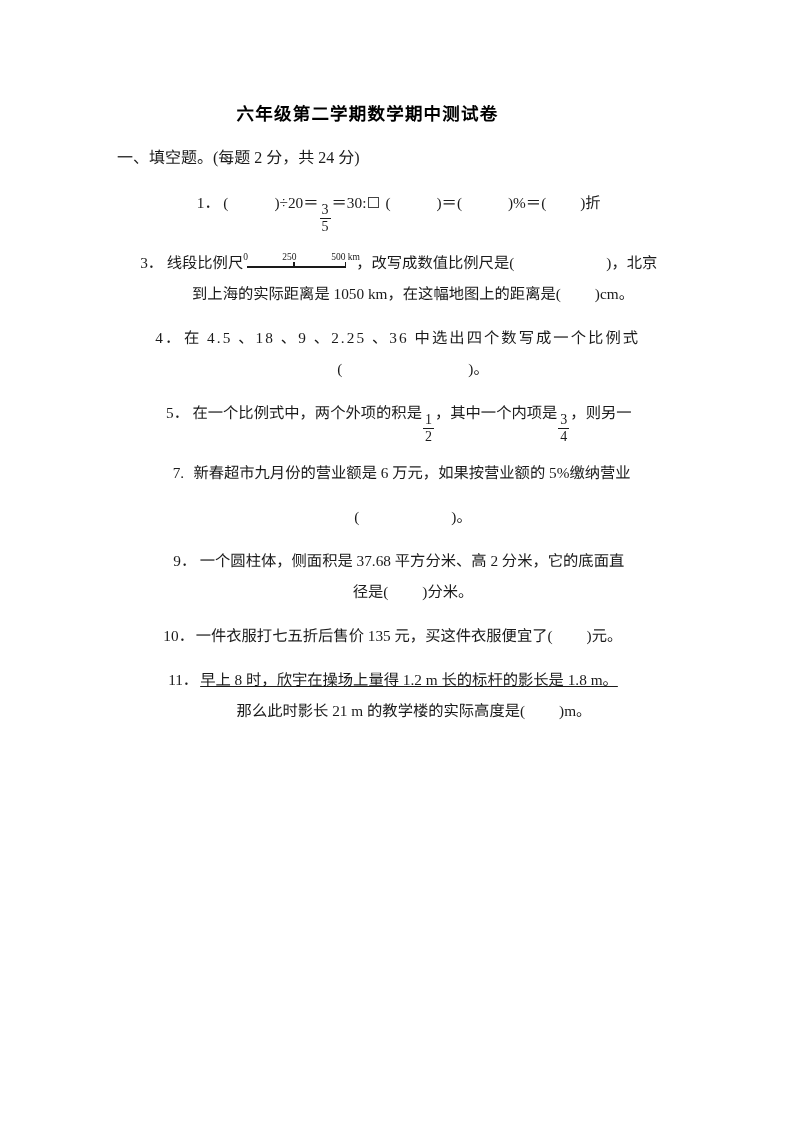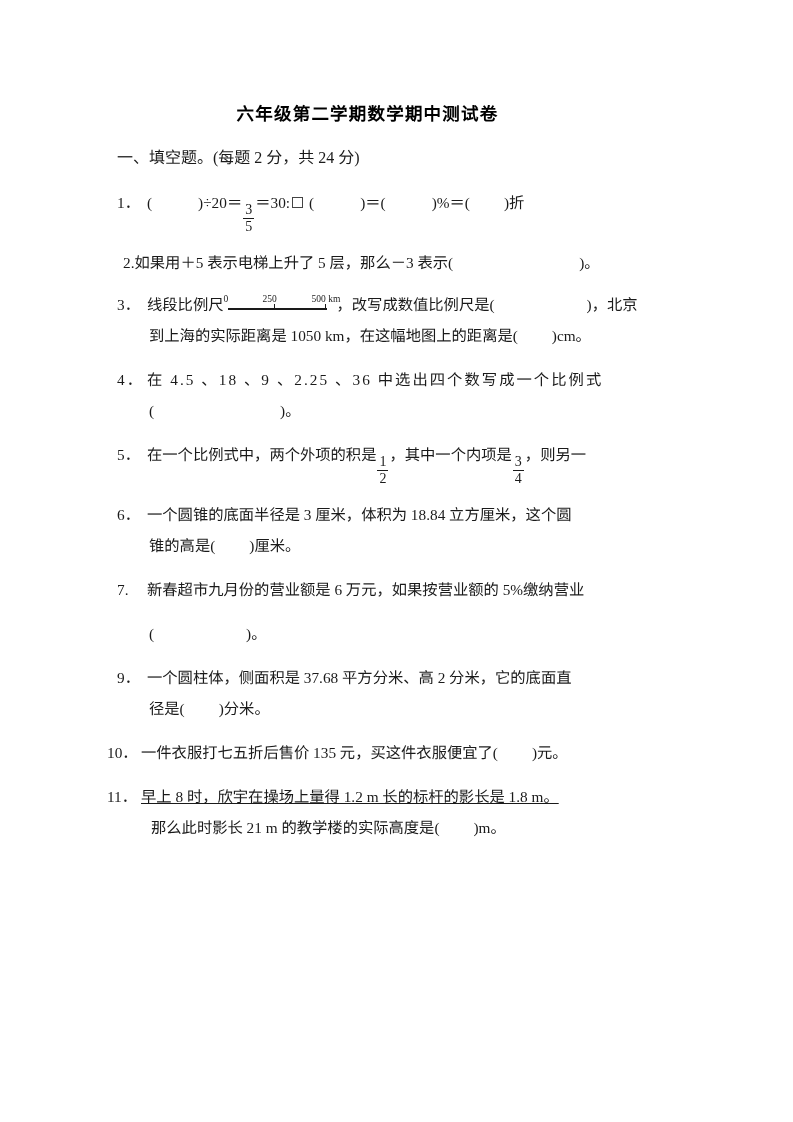--- a/index.html
+++ b/index.html
@@ -59,20 +59,21 @@
     position: relative;
     font-size: 15.3px;
     line-height: 31px;
     margin-bottom: 13px;
   }
   .q.tight { margin-bottom: 11px; }
 
   .qline {
     display: block;
     white-space: nowrap;
+    text-align: center;
   }
   .qline.indent { padding-left: 32px; }
   .qline.indent2 { padding-left: 34px; }
 
   
   .qnum {
     display: inline-block;
     min-width: 30px;
   }
   .qnum.wide { min-width: 34px; }
@@ -170,25 +171,20 @@
 
     <div class="q">
       <span class="qline">
         <span class="qnum">1．</span><span>(</span><span class="blank-m"></span><span>)÷20＝</span><span class="frac">
             <span class="num">3</span>
             <span class="den">5</span>
           </span><span>＝30:</span><span class="boxglyph"></span><span class="sp"></span><span>(</span><span class="blank-m"></span><span>)＝(</span><span class="blank-m"></span><span>)%＝(</span><span class="blank-s"></span><span>)折</span>
       </span>
     </div>
 
-    <div class="q tight">
-      <span class="qline" style="padding-left:6px;">
-        <span>2.</span><span>如果用＋5 表示电梯上升了 5 层，那么－3 表示(</span><span class="blank-xl"></span><span>)。</span>
-      </span>
-    </div>
 
     <div class="q">
       <span class="qline">
         <span class="qnum">3．</span><span>线段比例尺</span><span class="scalebar"><span class="sb-lab l0">0</span><span class="sb-lab l250">250</span><span class="sb-lab l500">500 km</span><span class="sb-line"></span><span class="sb-tick t1"></span><span class="sb-tick t2"></span></span><span>，改写成数值比例尺是(</span><span class="blank-l"></span><span>)，北京</span>
       </span>
       <span class="qline indent">
         <span>到上海的实际距离是 1050 km，在这幅地图上的距离是(</span><span class="blank-s"></span><span>)cm。</span>
       </span>
     </div>
 
@@ -206,28 +202,20 @@
         <span class="qnum">5．</span><span>在一个比例式中，两个外项的积是</span><span class="frac">
             <span class="num">1</span>
             <span class="den">2</span>
           </span><span>，其中一个内项是</span><span class="frac">
             <span class="num">3</span>
             <span class="den">4</span>
           </span><span>，则另一</span>
       </span>
     </div>
 
-    <div class="q">
-      <span class="qline">
-        <span class="qnum">6．</span><span>一个圆锥的底面半径是 3 厘米，体积为 18.84 立方厘米，这个圆</span>
-      </span>
-      <span class="qline indent">
-        <span>锥的高是(</span><span class="blank-s"></span><span>)厘米。</span>
-      </span>
-    </div>
 
     <div class="q">
       <span class="qline">
         <span class="qnum">7.</span><span>新春超市九月份的营业额是 6 万元，如果按营业额的 5%缴纳营业</span>
       </span>
     </div>
 
     <div class="q">
       <span class="qline indent">
         <span>(</span><span class="blank-l"></span><span>)。</span>

